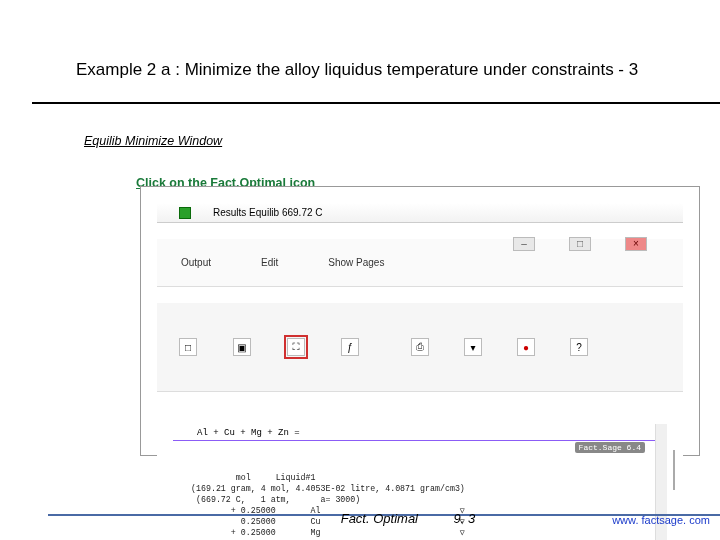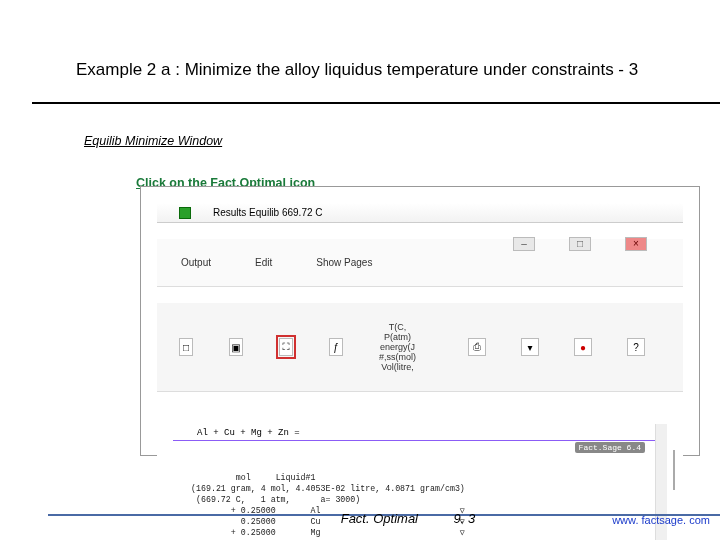--- a/index.html
+++ b/index.html
@@ -61,21 +61,21 @@
   .winbtn {
     width: 22px; height: 14px;
     background: #e8e8e8;
     border:1px solid #bbb;
     font-size:10px;
     text-align:center; line-height:12px;
     color:#555;
   }
   .winbtn.close { background:#e88; color:#600; }
   .menubar {
-    display:flex; gap:12px;
+    display:flex; gap:18px;
     padding: 2px 8px;
     font-size: 10px;
     color:#333;
     background:#fafafa;
     border-bottom:1px solid #ddd;
   }
   .toolbar {
     display:flex; align-items:center;
     padding: 3px 6px;
     gap: 4px;
@@ -214,21 +214,20 @@
   <div class="menubar">
     <span>Output</span>
     <span>Edit</span>
     <span>Show Pages</span>
   </div>
   <div class="toolbar">
     <div class="tbtn">□</div>
     <div class="tbtn">▣</div>
     <div class="tbtn hl">⛶</div>
     <div class="tbtn">ƒ</div>
-    <div class="toolbar-mid">T(C,  P(atm)  energy(J  #,ss(mol)  Vol(litre,</div>
     <div class="right-tools">
       <div class="tbtn">⎙</div>
       <div class="tbtn">▾</div>
       <div class="tbtn" style="color:#c00">●</div>
       <div class="tbtn">?</div>
     </div>
   </div>
   <div class="content">
     <div class="formula-bar">
       <span>Al + Cu + Mg   + Zn =</span>

